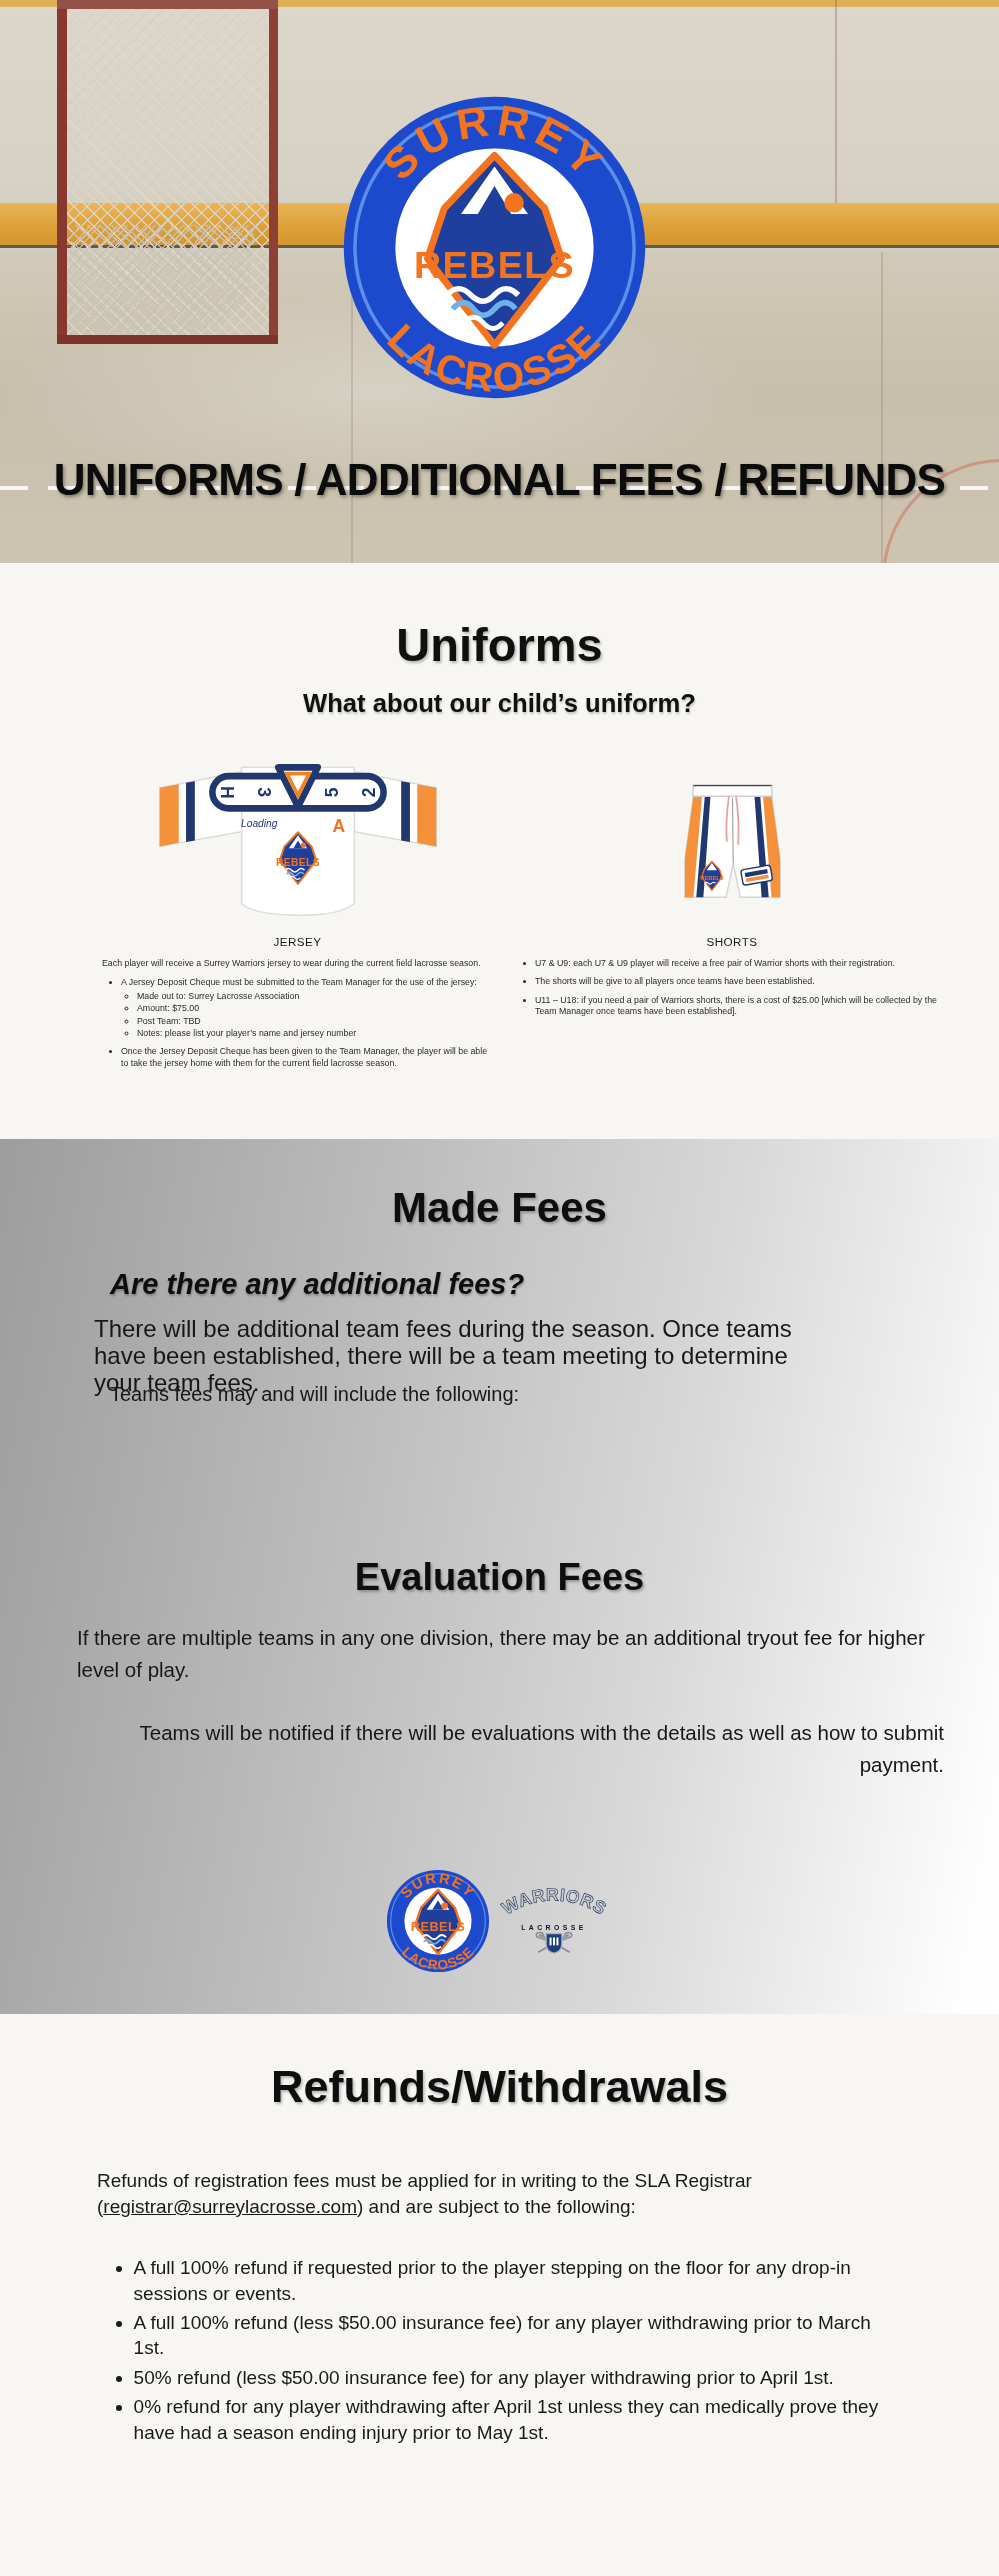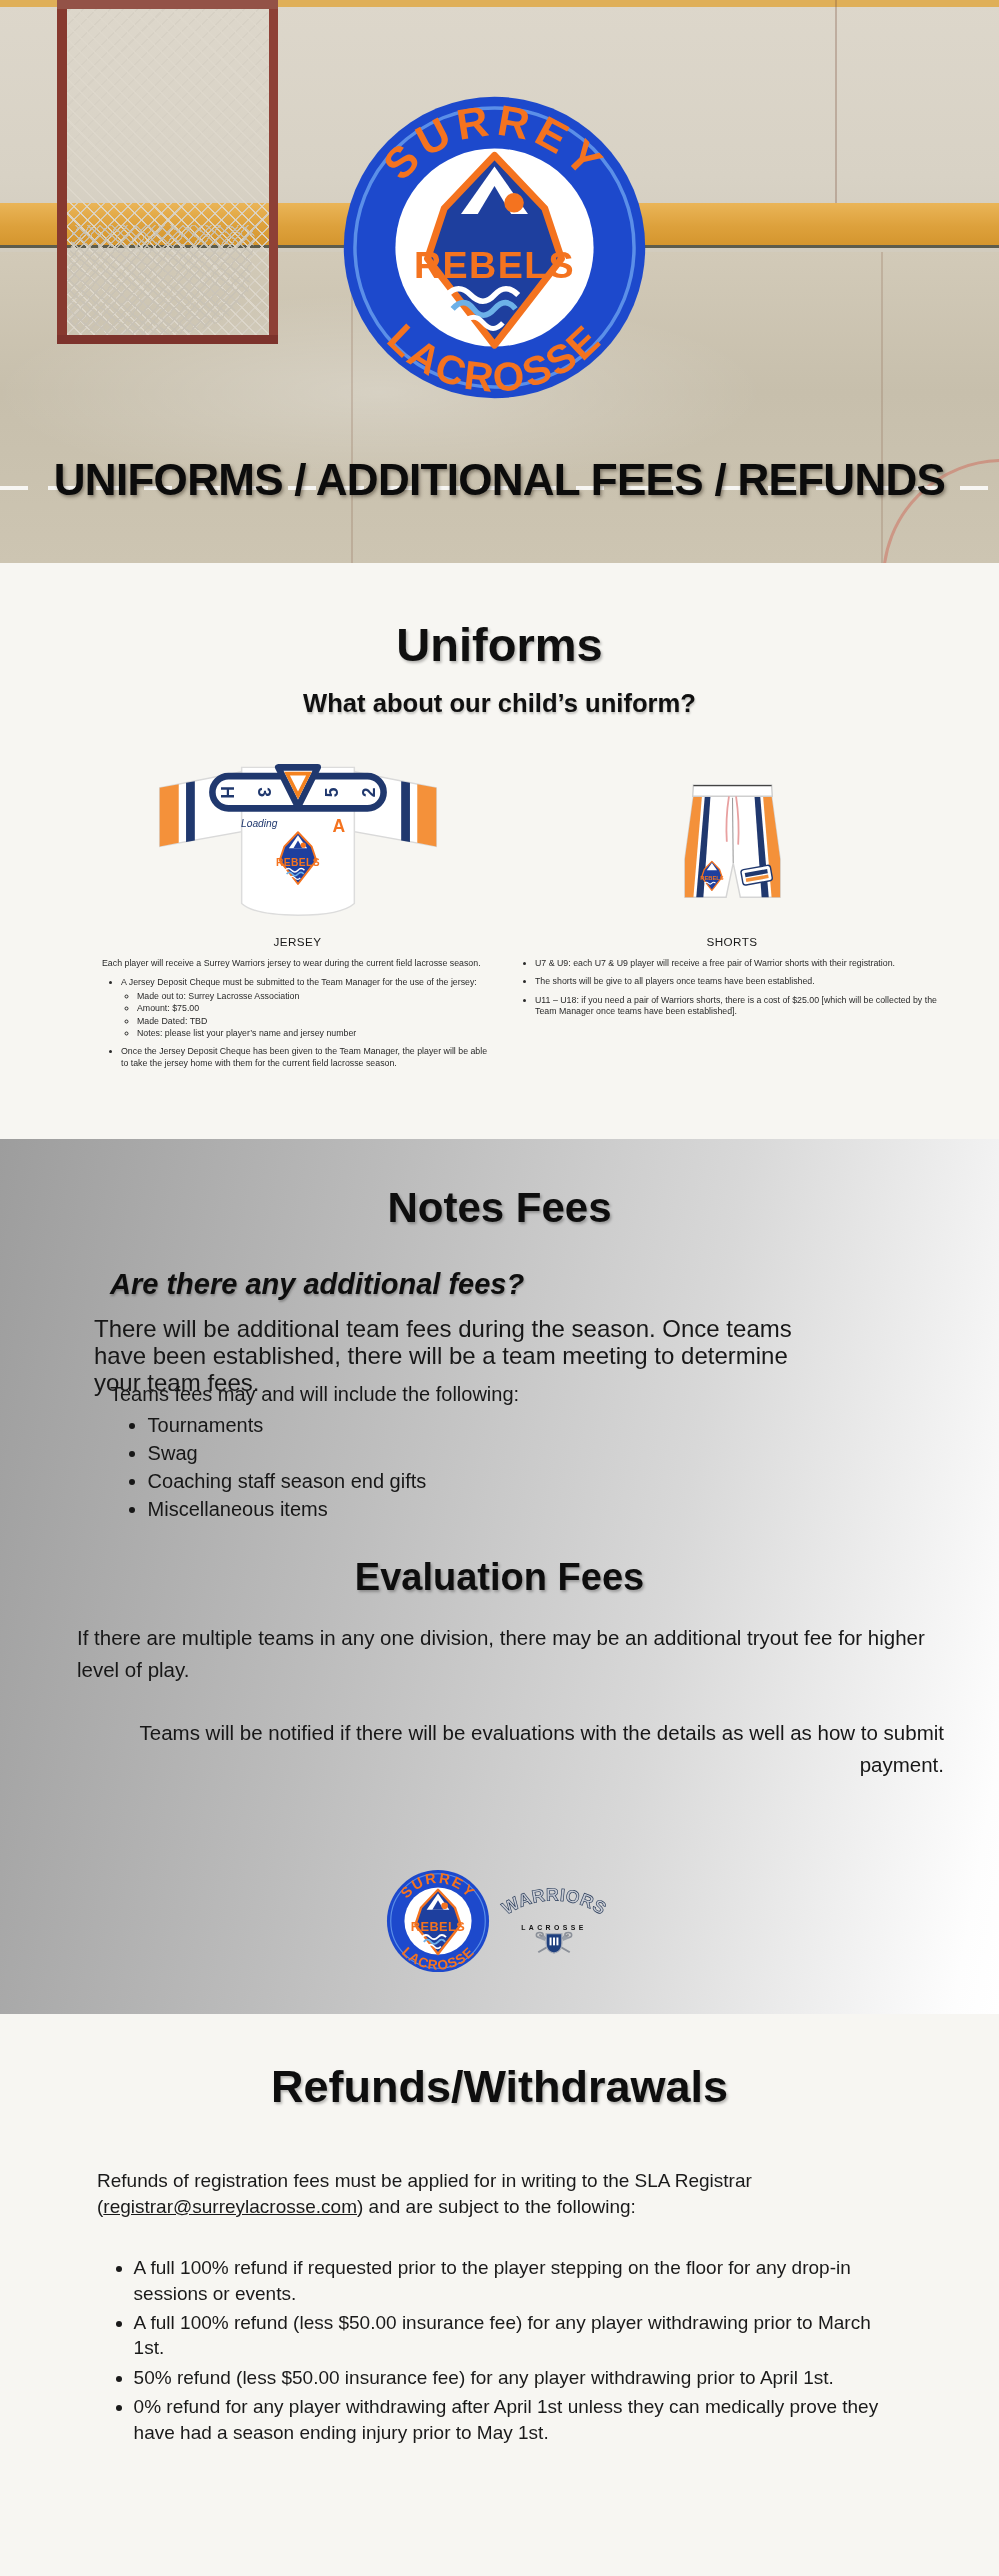--- a/index.html
+++ b/index.html
@@ -177,21 +177,21 @@
       </div>
       <div class="fig-label">JERSEY</div>
       <div class="smalltext">
         <p>Each player will receive a Surrey Warriors jersey to wear during the current field lacrosse season.</p>
         <ul>
           <li>
             <span>A Jersey Deposit Cheque must be submitted to the Team Manager for the use of the jersey:</span>
             <ul>
               <li>Made out to: Surrey Lacrosse Association</li>
               <li>Amount: $75.00</li>
-              <li>Made Dated: TBD</li>
+              <li>Post Team: TBD</li>
               <li>Notes: please list your player’s name and jersey number</li>
             </ul>
           </li>
           <li>Once the Jersey Deposit Cheque has been given to the Team Manager, the player will be able to take the jersey home with them for the current field lacrosse season.</li>
         </ul>
       </div>
     </div>
 
     <div class="col col-right">
       <div class="figure">
@@ -224,30 +224,24 @@
         <ul style="margin-top:0;">
           <li>U7 &amp; U9: each U7 &amp; U9 player will receive a free pair of Warrior shorts with their registration.</li>
           <li>The shorts will be give to all players once teams have been established.</li>
           <li>U11 – U18: if you need a pair of Warriors shorts, there is a cost of $25.00 [which will be collected by the Team Manager once teams have been established].</li>
         </ul>
       </div>
     </div>
   </section>
 
   <section class="teamfees">
-    <div class="tf-heading shadowed">Notes Fees</div>
+    <div class="tf-heading shadowed">Made Fees</div>
     <div class="tf-question">Are there any additional fees?</div>
     <div class="tf-para">There will be additional team fees during the season. Once teams have been established, there will be a team meeting to determine your team fees.</div>
     <div class="tf-intro">Teams fees may and will include the following:</div>
-    <ul class="tf-list">
-      <li>Tournaments</li>
-      <li>Swag</li>
-      <li>Coaching staff season end gifts</li>
-      <li>Miscellaneous items</li>
-    </ul>
 
     <div class="eval-heading shadowed">Evaluation Fees</div>
     <div class="eval-p1">If there are multiple teams in any one division, there may be an additional tryout fee for higher level of play.</div>
     <div class="eval-p2">Teams will be notified if there will be evaluations with the details as well as how to submit payment.</div>
 
     <div class="logos-row">
 
       <svg width="104" height="104" viewBox="0 0 220 220" xmlns="http://www.w3.org/2000/svg" xmlns:xlink="http://www.w3.org/1999/xlink">
         <circle cx="110" cy="110" r="108" fill="#1d49cc"></circle>
         <circle cx="110" cy="110" r="100" fill="none" stroke="#5b8fe8" stroke-width="2.5"></circle>

